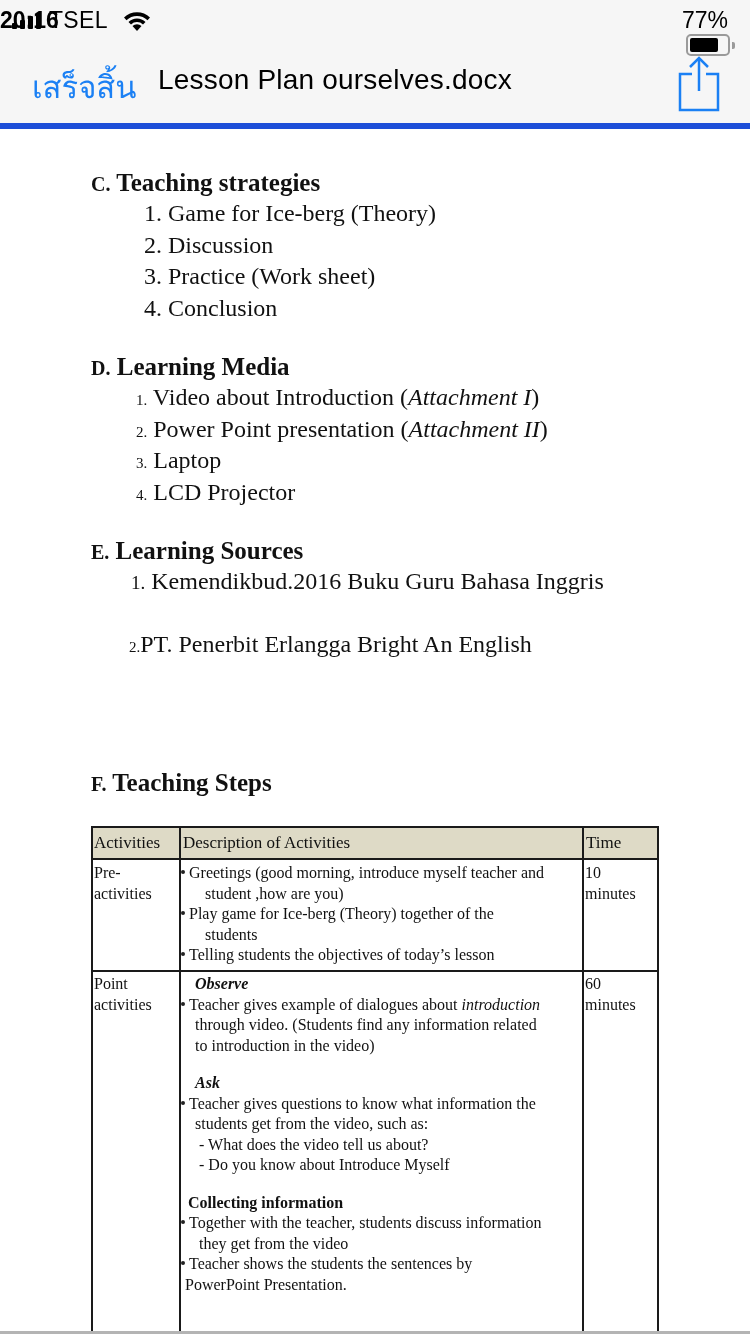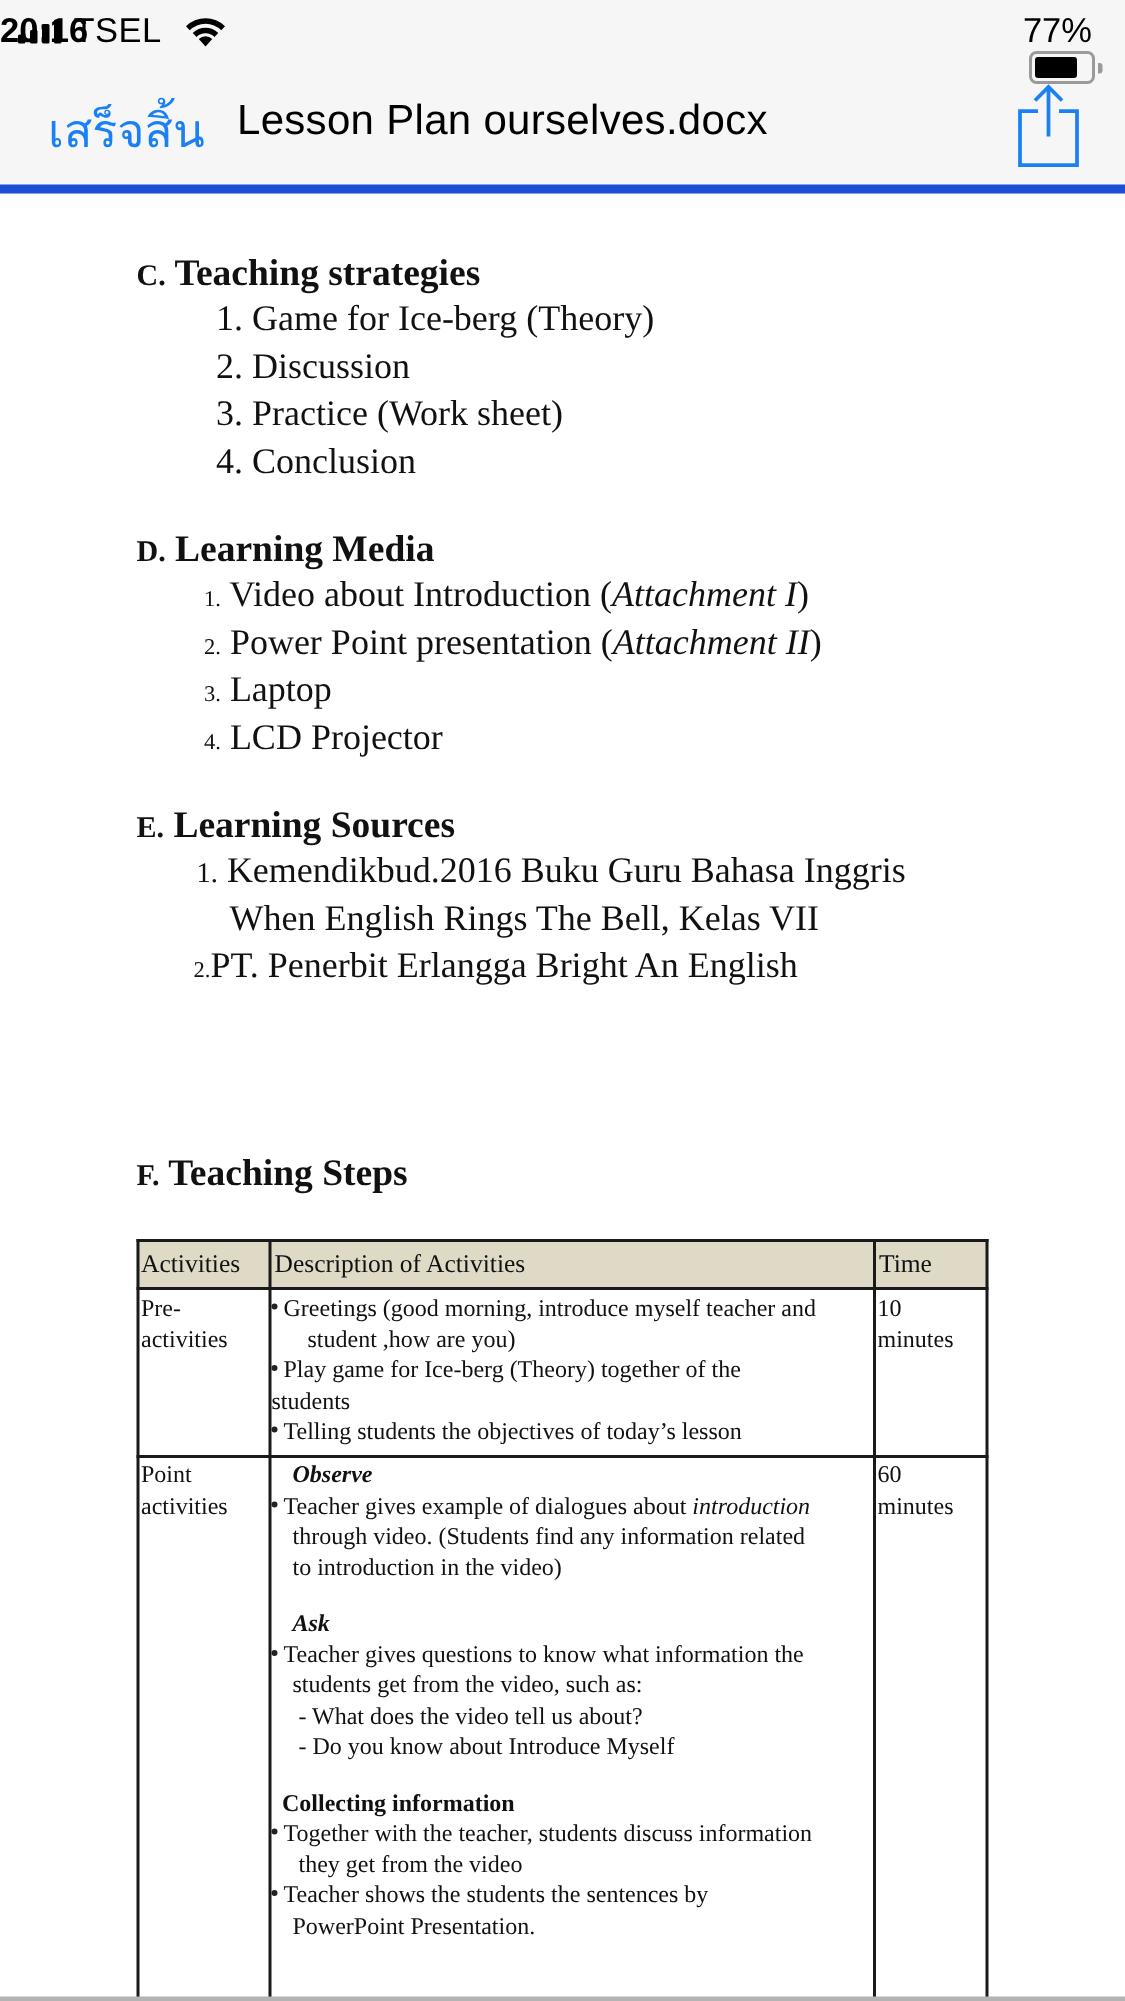--- a/index.html
+++ b/index.html
@@ -110,21 +110,20 @@
   <div class="abs li" style="left:136px; top:253px;"><span class="num-s">1.</span> <span>Video about  Introduction (</span><i>Attachment I</i><span>)</span></div>
   <div class="abs li" style="left:136px; top:285px;"><span class="num-s">2.</span> <span>Power Point presentation (</span><i>Attachment II</i><span>)</span></div>
   <div class="abs li" style="left:136px; top:316px;"><span class="num-s">3.</span> <span>Laptop</span></div>
   <div class="abs li" style="left:136px; top:348px;"><span class="num-s">4.</span> <span>LCD Projector</span></div>
 
   <div class="abs h-sec" style="left:91px; top:406px;">
     <span class="letter">E.</span>
     <span>Learning Sources</span>
   </div>
   <div class="abs li" style="left:131px; top:437px;"><span class="num-s" style="font-size:19px">1.</span> <span>Kemendikbud.2016 Buku Guru Bahasa Inggris</span></div>
-  <div class="abs li" style="left:153px; top:469px;">When English Rings The Bell, Kelas VII</div>
   <div class="abs li" style="left:129px; top:500px;"><span class="num-s">2.</span><span>PT. Penerbit Erlangga Bright An English</span></div>
 
   <div class="abs h-sec" style="left:91px; top:638px;">
     <span class="letter">F.</span>
     <span>Teaching Steps</span>
   </div>
 
   <div class="tbl">
     <div class="thead-bg"></div>
 
@@ -141,21 +140,21 @@
     <div class="cell th" style="left:495px; top:7px;">Time</div>
 
     <div class="cell" style="left:3px; top:37px;">
       <div>Pre-</div>
       <div>activities</div>
     </div>
     <div class="cell" style="left:90px; top:37px;">
       <div><span class="blt"></span><span>Greetings (good morning, introduce myself teacher and</span></div>
       <div style="padding-left:24px">student ,how are you)</div>
       <div><span class="blt"></span><span>Play game for Ice-berg (Theory) together of the</span></div>
-      <div style="">students</div>
+      <div style="padding-left:24px">students</div>
       <div><span class="blt"></span><span>Telling students the objectives of today’s lesson</span></div>
     </div>
     <div class="cell" style="left:494px; top:37px;">
       <div>10</div>
       <div>minutes</div>
     </div>
 
     <div class="cell" style="left:3px; top:148px;">
       <div>Point</div>
       <div>activities</div>
@@ -169,21 +168,21 @@
       <div style="padding-left:14px" class="bi">Ask</div>
       <div><span class="blt"></span><span>Teacher gives questions to know what information the</span></div>
       <div style="padding-left:14px">students get from the video, such as:</div>
       <div style="padding-left:18px">- What does the video tell us about?</div>
       <div style="padding-left:18px">- Do you know about Introduce Myself</div>
       <div style="height:17px"></div>
       <div style="padding-left:7px; font-weight:bold">Collecting information</div>
       <div><span class="blt"></span><span>Together with the teacher, students discuss information</span></div>
       <div style="padding-left:18px">they get from the video</div>
       <div><span class="blt"></span><span>Teacher shows the students the sentences by</span></div>
-      <div style="padding-left:14px">PowerPoint Presentation.</div>
+      <div style="padding-left:4px">PowerPoint Presentation.</div>
     </div>
     <div class="cell" style="left:494px; top:148px;">
       <div>60</div>
       <div>minutes</div>
     </div>
   </div>
 </div>
 
 <div class="bottom-edge"></div>
 

